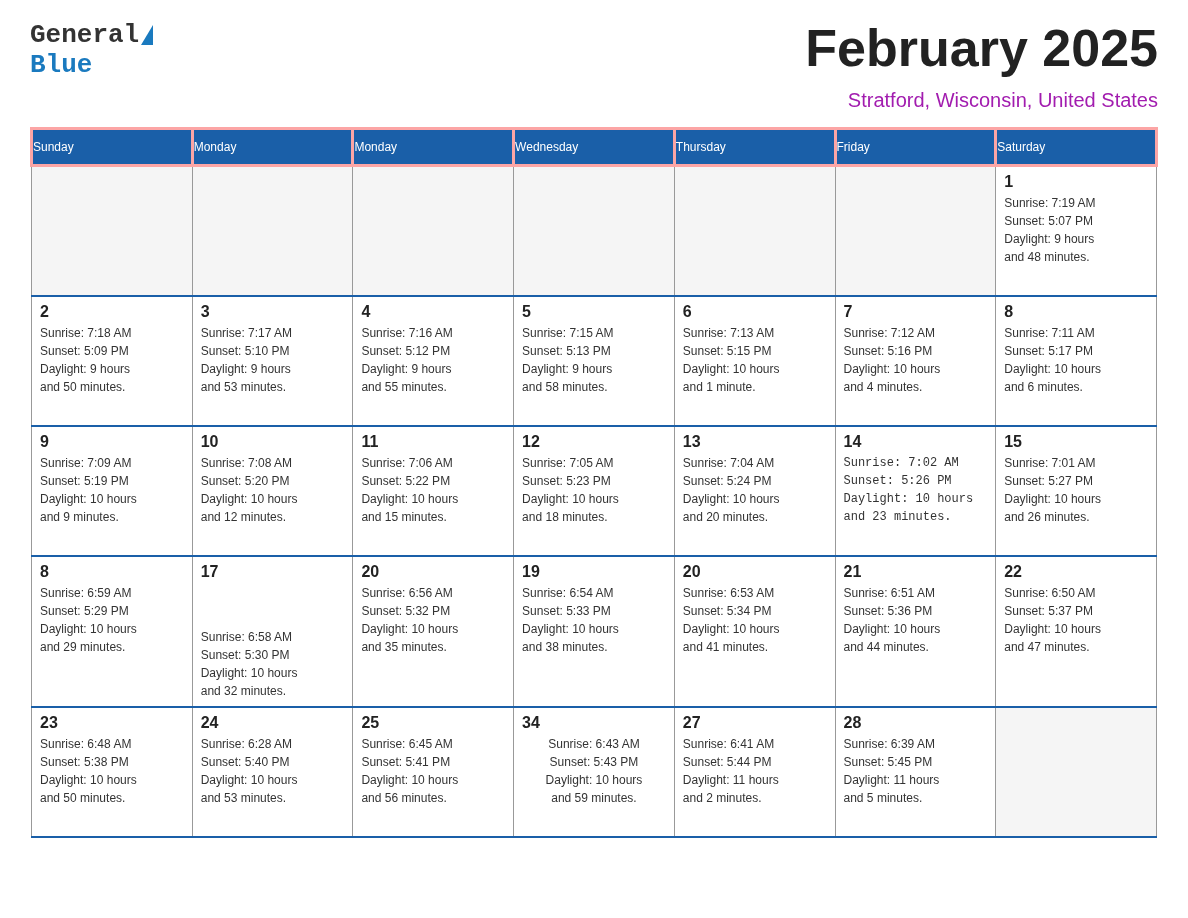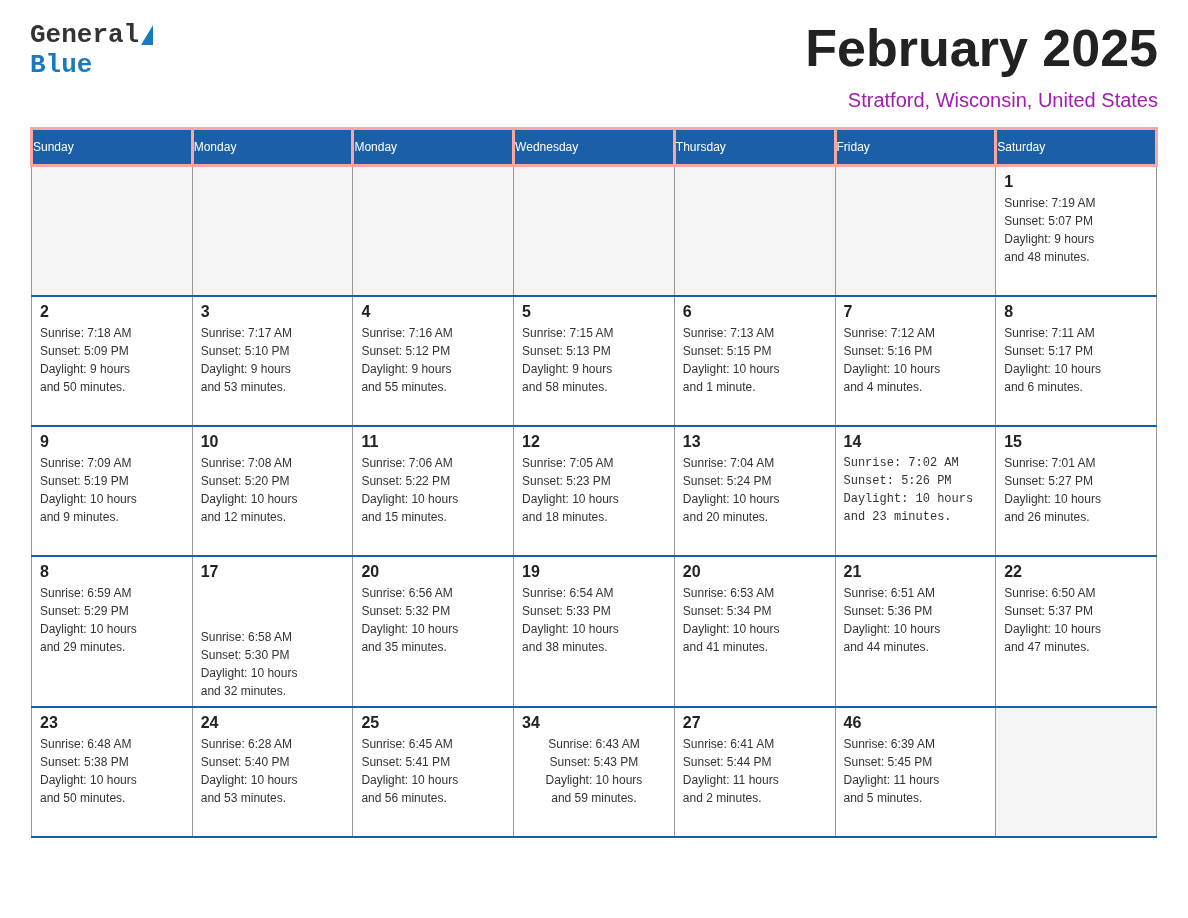--- a/index.html
+++ b/index.html
@@ -327,21 +327,21 @@
 and 59 minutes.</div>
         </td>
         <td>
           <span class="day-number">27</span>
           <div class="day-info" style="white-space: pre-line;">Sunrise: 6:41 AM
 Sunset: 5:44 PM
 Daylight: 11 hours
 and 2 minutes.</div>
         </td>
         <td>
-          <span class="day-number">46</span>
+          <span class="day-number">28</span>
           <div class="day-info" style="white-space: pre-line;">Sunrise: 6:39 AM
 Sunset: 5:45 PM
 Daylight: 11 hours
 and 5 minutes.</div>
         </td>
         <td class="empty"></td>
       </tr>
     </tbody>
 </table>
 

